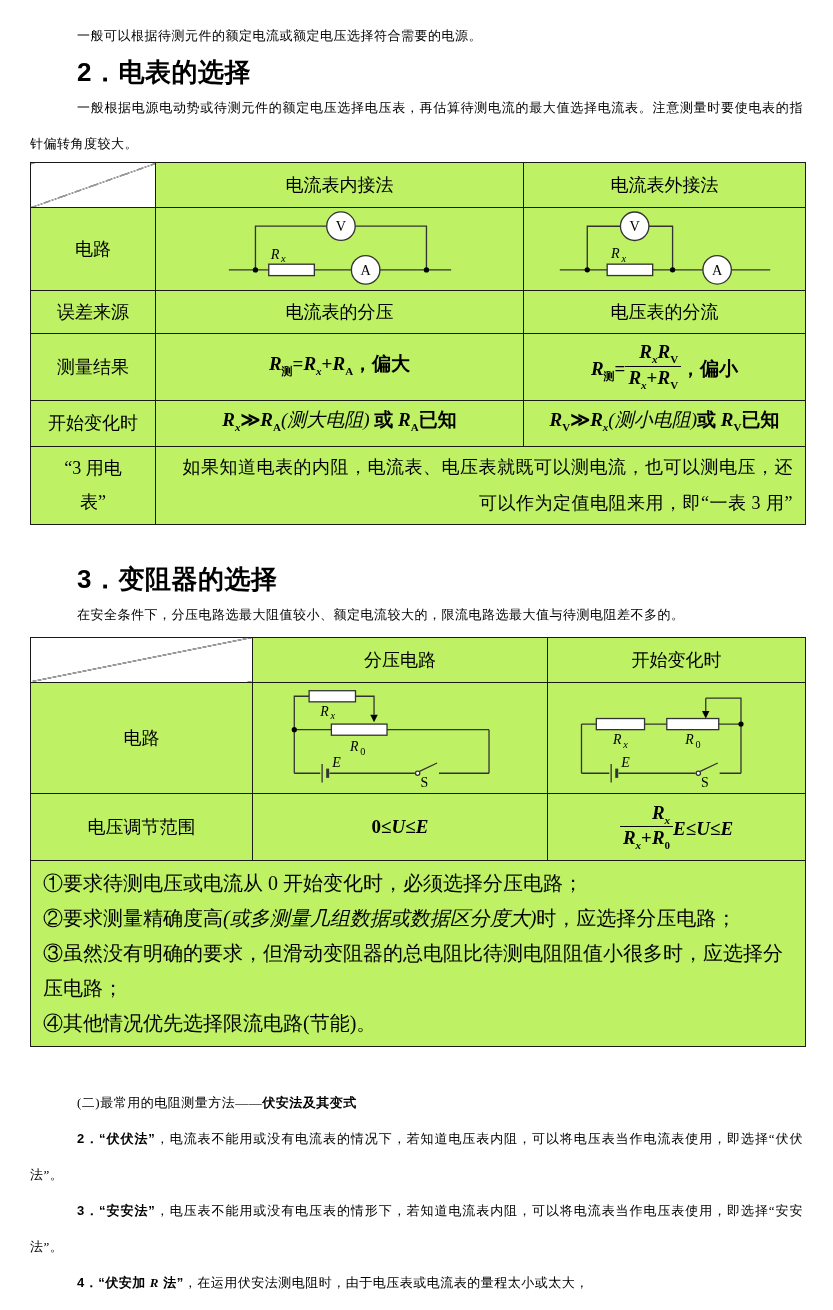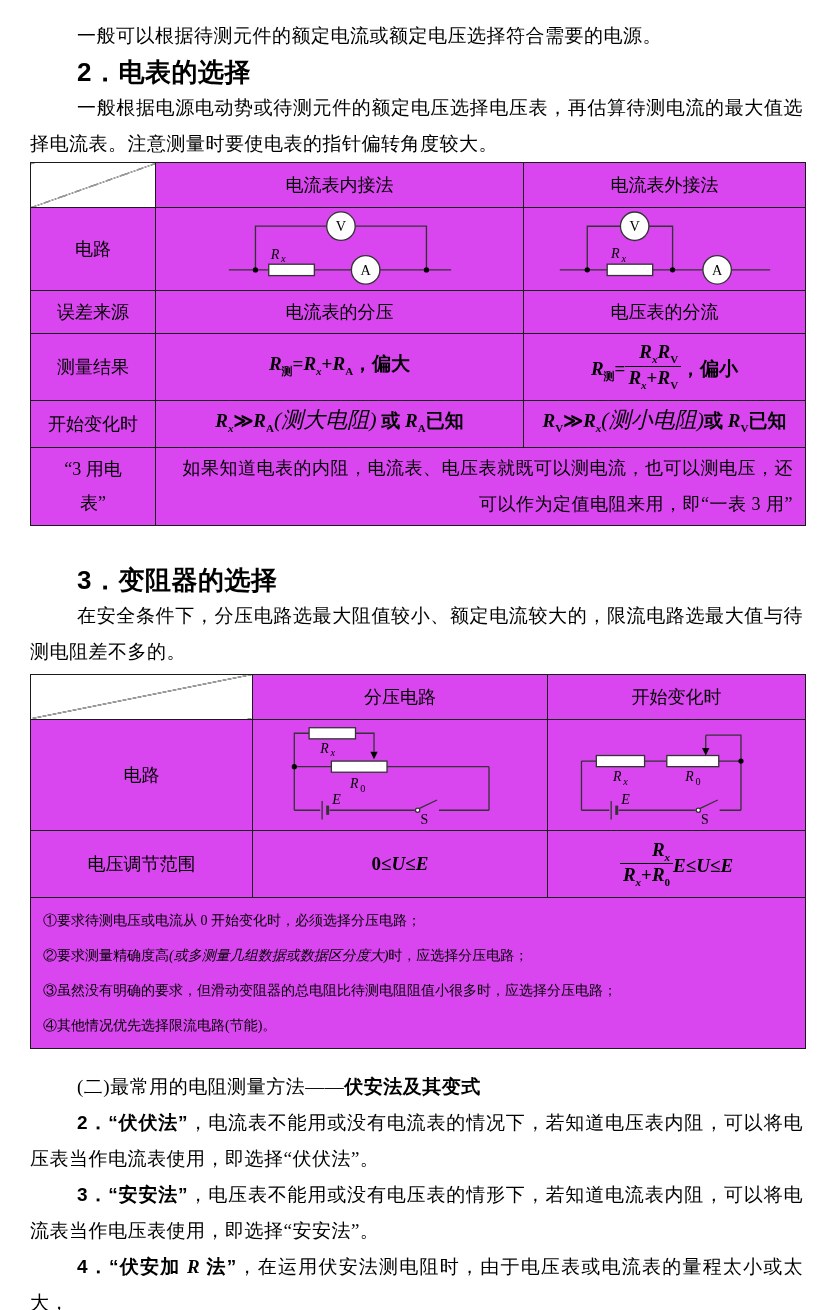--- a/index.html
+++ b/index.html
@@ -3,31 +3,31 @@
 <meta charset="utf-8">
 <style>
   html,body{margin:0;padding:0;background:#fff;}
   body{width:833px;height:1310px;overflow:hidden;}
   .page{
     box-sizing:border-box;width:833px;height:1310px;
     padding:18px 30px 0 30px;
     font-family:"Liberation Serif","DejaVu Serif",serif;
     color:#000;background:#fff;
   }
-  .para{margin:0;font-size:19px;line-height:36px;letter-spacing:0.5px;}
+  .para{margin:0;font-size:13px;line-height:36px;letter-spacing:0.5px;}
   .indent{text-indent:47px;}
   .just{text-align:justify;}
   .heading{
     margin:0;font-size:26px;line-height:36px;font-weight:bold;
     font-family:"Liberation Sans","DejaVu Sans",sans-serif;letter-spacing:0.5px;
   }
   .mt36{margin-top:36px;}
-  .mt38{margin-top:20px;}
-
-  table{border-collapse:collapse;table-layout:fixed;width:775px;background:#d946ef;padding-left:34px;}
+  .mt38{margin-top:38px;}
+
+  table{border-collapse:collapse;table-layout:fixed;width:775px;background:#bef264;padding-left:34px;}
   td{border:1px solid #1a1a1a;text-align:center;vertical-align:middle;
      font-size:18px;padding:2px 6px;line-height:34px;}
   .t2{margin-top:4px;}
   .hrow td{height:40px;}
   .r-circuit1 td{height:78px;}
   .r-error td{height:38px;}
   .r-result td{height:62px;}
   .r-cond td{height:39px;}
   .r-3use td{height:73px;}
   .r-circuit2 td{height:106px;}
@@ -35,28 +35,28 @@
   .diag{
     background:linear-gradient(to bottom right,
       #fff 49.55%,#333 49.55%,#333 50.45%,#fff 50.45%);
   }
   .cell-text{
     display:block;text-align:right;letter-spacing:0.5px;line-height:36px;
     padding:0 6px;
   }
   .label-narrow{display:inline-block;width:70px;line-height:34px;}
   .notes-cell{text-align:left;padding:5px 12px;}
-  .note-line{line-height:35px;font-size:14px;}
+  .note-line{line-height:35px;font-size:20px;}
 
   .b{font-weight:bold;font-family:"Liberation Sans","DejaVu Sans",sans-serif;}
   .kai{font-style:italic;}
   .math{font-family:"Liberation Serif","DejaVu Serif",serif;font-style:italic;}
 
   .formula{font-family:"Liberation Serif","DejaVu Serif",serif;font-weight:bold;font-size:19px;}
-  .formula .kai{font-weight:normal;font-size:22px;}
+  .formula .kai{font-weight:normal;font-size:19px;}
   .fv{font-style:italic;}
   .fn{font-style:normal;}
   .formula sub{font-size:11px;font-style:normal;}
   .frac{display:inline-block;vertical-align:-42%;text-align:right;line-height:1.15;}
   .fnum{display:block;border-bottom:1.5px solid #000;padding:0 3px;}
   .fden{display:block;padding:0 3px;}
 
   svg{display:block;margin:0 auto;}
   .wire{stroke:#333;stroke-width:1.4;fill:none;}
   .comp{stroke:#333;stroke-width:1.4;fill:#fff;}

